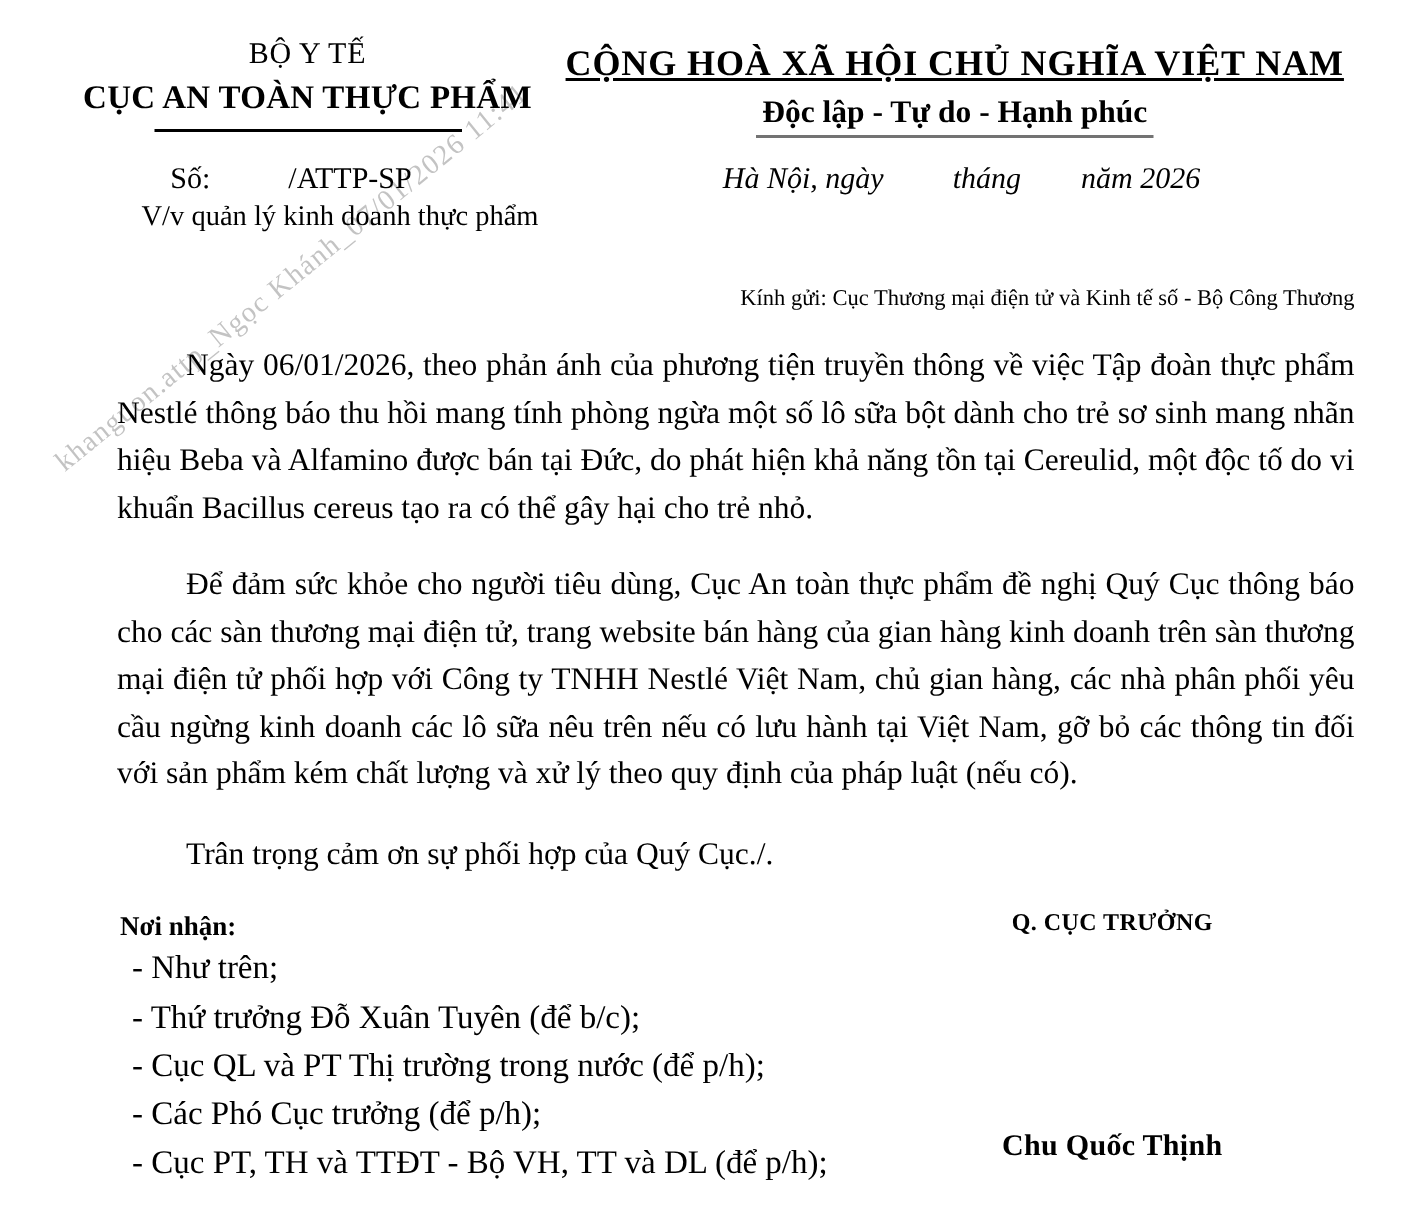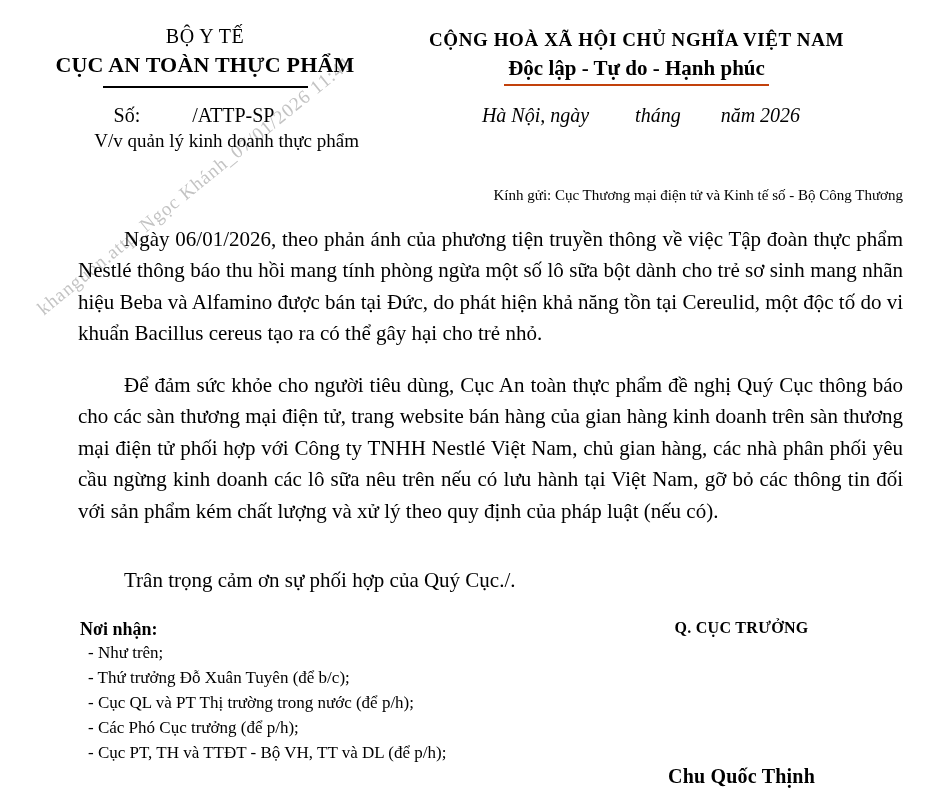--- a/index.html
+++ b/index.html
@@ -75,33 +75,34 @@
     margin-top: 2px;
     text-align: center;
   }
   .rule-short {
     width: 205px;
     height: 2px;
     background: #000;
     margin: 7px auto 0 auto;
   }
   .nation {
-    font-size: 19px;
+    font-size: 24px;
     font-weight: bold;
     letter-spacing: 0.6px;
     line-height: 1.25;
+    text-decoration: underline;
   }
   .motto {
     font-size: 21px;
     font-weight: bold;
     line-height: 1.3;
     margin-top: 3px;
     display: inline-block;
     padding: 0 4px 2px 4px;
-    border-bottom: 2px solid #c2410c;
+    border-bottom: 2px solid #737373;
   }
 
   
   .ref-row {
     display: flex;
     align-items: flex-start;
     padding: 14px 40px 0 29px;
   }
   .ref-left {
     width: 330px;
@@ -142,21 +143,21 @@
     font-size: 21px;
     line-height: 1.5;
     text-align: justify;
     text-justify: inter-word;
     margin: 20px 40px 0 78px;
     text-indent: 46px;
   }
   .closing {
     font-size: 21px;
     line-height: 1.5;
-    margin: 38px 40px 0 78px;
+    margin: 22px 40px 0 78px;
     text-indent: 46px;
   }
 
   
   .footer {
     display: flex;
     align-items: flex-start;
     margin-top: 22px;
     padding: 0 40px 0 80px;
   }
@@ -168,21 +169,21 @@
     font-size: 18px;
     font-weight: bold;
     margin-bottom: 1px;
   }
   .recipients ul {
     list-style: none;
     margin: 0;
     padding: 0 0 0 8px;
   }
   .recipients li {
-    font-size: 17px;
+    font-size: 22px;
     line-height: 1.47;
     white-space: nowrap;
   }
   .signature {
     flex: 1;
     text-align: center;
     padding-top: 0px;
   }
   .sign-title {
     font-size: 16px;

